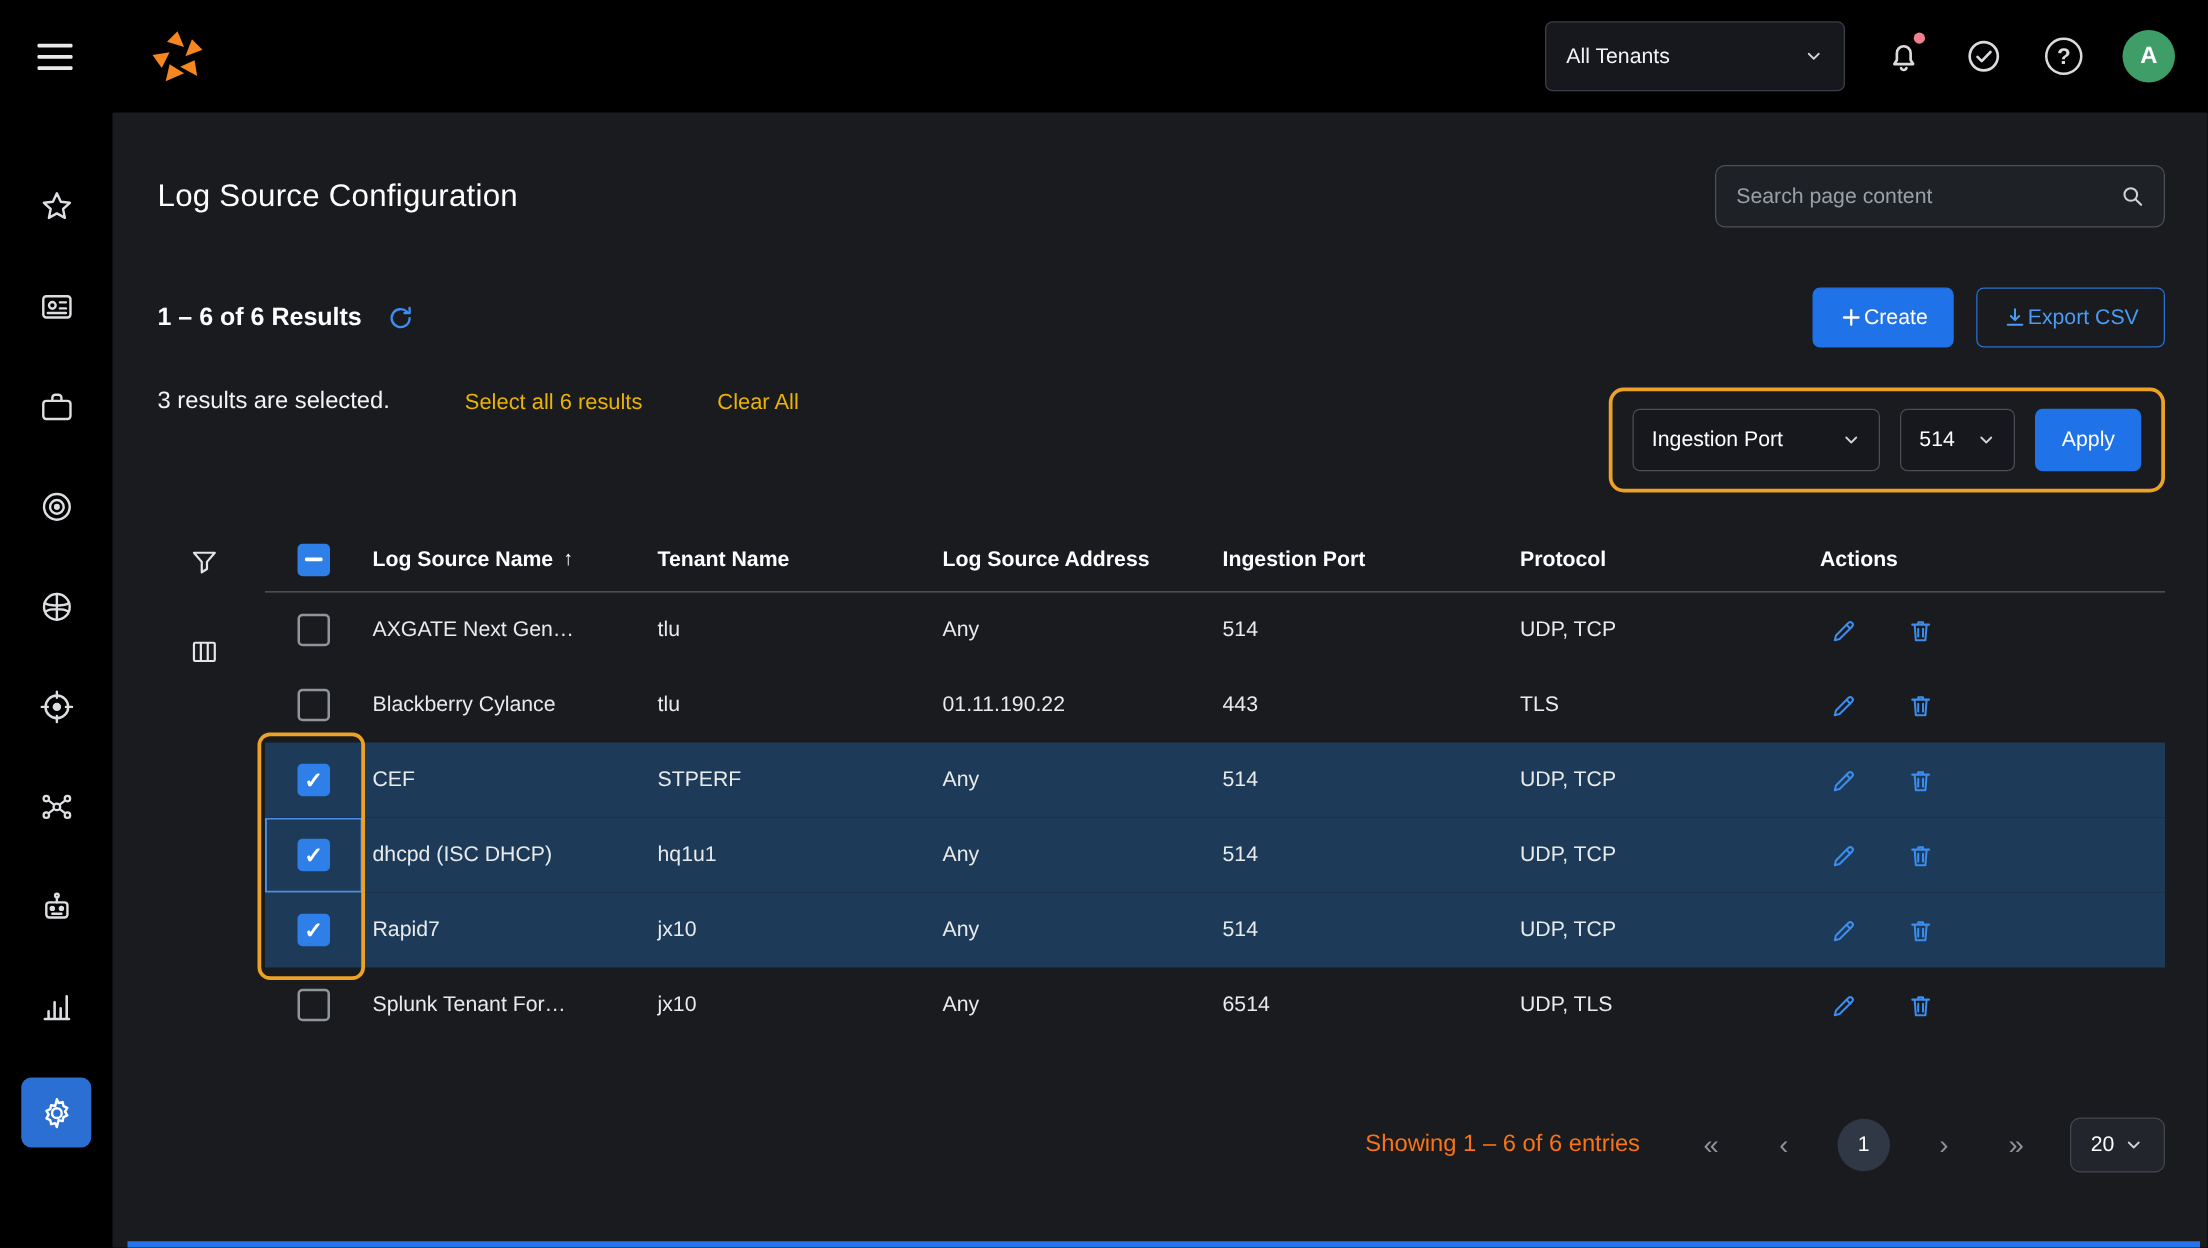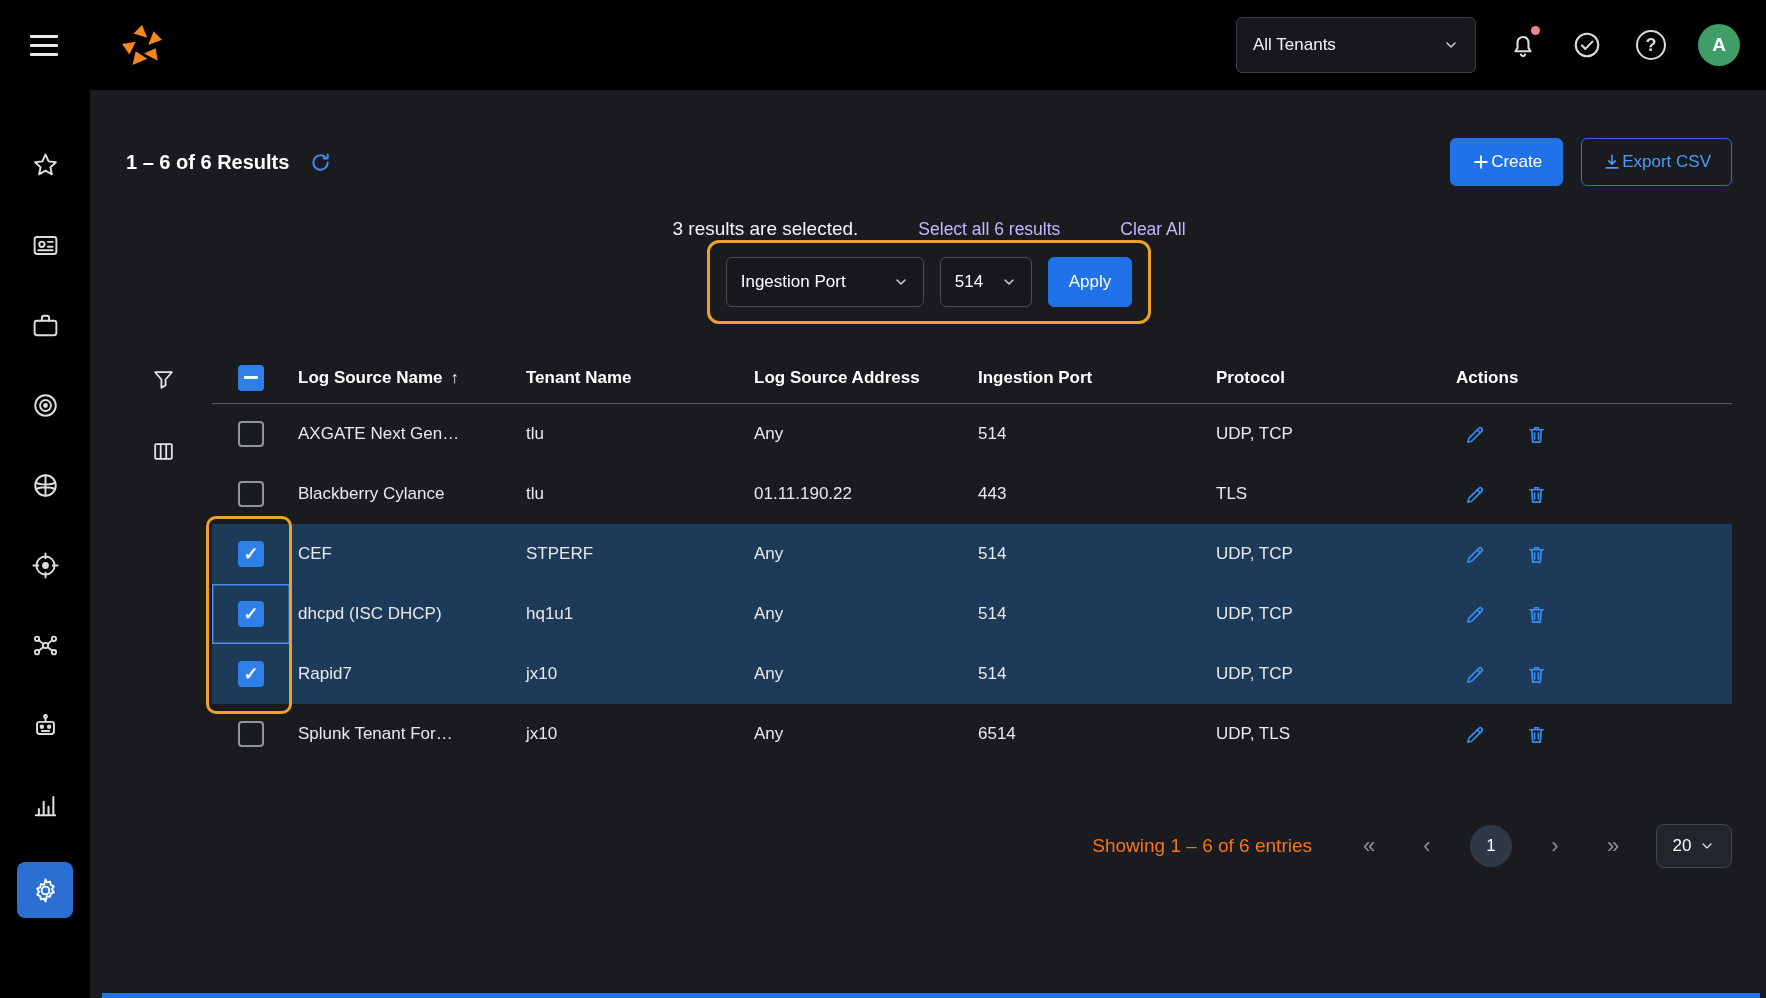--- a/index.html
+++ b/index.html
@@ -46,24 +46,24 @@
   .results-text { color:#fff; font-size:20px; font-weight:600; }
   .refresh-btn { background:none; border:none; color:#3f8cf3; cursor:pointer; display:flex; }
   .refresh-btn svg { width:23px; height:23px; }
   .btn-group { display:flex; gap:18px; }
   .btn { height:48px; border-radius:6px; font-size:17px; font-family:"Liberation Sans", sans-serif; display:flex; align-items:center; 
          padding:0 20px; cursor:pointer; }
   .btn svg { width:20px; height:20px; }
   .btn-primary { background:#1f72e8; border:1px solid #1f72e8; color:#fff; }
   .btn-outline { background:transparent; border:1px solid #2e6fd0; color:#4a9bf5; }
 
-  .selection-row { display:flex; justify-content:space-between; align-items:center; margin-top:32px;flex-direction:column; }
+  .selection-row { display:flex; justify-content:space-between; align-items:flex-start; margin-top:32px; }
   .selection-left { display:flex; align-items:center; gap:60px; }
   .selection-text { color:#f2f3f5; font-size:19px; }
-  .link { color:#c4b5fd; font-size:17.5px; cursor:pointer; text-decoration:none; background:none; border:none; font-family:"Liberation Sans", sans-serif; }
+  .link { color:#eab308; font-size:17.5px; cursor:pointer; text-decoration:none; background:none; border:none; font-family:"Liberation Sans", sans-serif; }
   .bulk-wrap { border:3px solid #eba227; border-radius:12px; padding:14px 16px; display:flex; align-items:center; gap:16px; }
   .select { height:50px; background:#16181d; border:1px solid #4a4d53; border-radius:6px; display:flex; align-items:center;
             padding:0 14px; gap:12px; color:#fff; font-size:17px; cursor:pointer; }
   .select .chev { margin-left:auto; }
   .select-field { width:198px; }
   .select-value { width:92px; }
   .chev { width:16px; height:16px; color:#cfd2d6; flex:none; }
 
   
   .table-zone { display:flex; margin-top:28px; }
@@ -220,20 +220,30 @@
   <div class="side-item active">
     <svg viewBox="0 0 24 24" fill="none" stroke="currentColor" stroke-width="1.6" stroke-linejoin="round">
         <circle cx="12" cy="12" r="3.2"></circle>
         <path d="M12 2.8l1.1 2.5 2.7-.6.6 2.7 2.5 1.1-1.5 2.5 1.5 2.5-2.5 1.1-.6 2.7-2.7-.6L12 21.2l-1.1-2.5-2.7.6-.6-2.7-2.5-1.1 1.5-2.5-1.5-2.5 2.5-1.1.6-2.7 2.7.6z"></path>
       </svg>
   </div>
 </aside>
 
 <main class="content">
 
+  <div class="title-row">
+    <h1 class="page-title">Log Source Configuration</h1>
+    <div class="search-box">
+      <input type="text" placeholder="Search page content" style="">
+      <svg viewBox="0 0 24 24" fill="none" stroke="currentColor" stroke-width="1.8" stroke-linecap="round">
+          <circle cx="10.5" cy="10.5" r="5.5"></circle>
+          <path d="M14.8 14.8L19.5 19.5"></path>
+        </svg>
+    </div>
+  </div>
 
   <div class="results-row">
     <div class="results-left">
       <span class="results-text">1 – 6 of 6 Results</span>
       <button class="refresh-btn">
         <svg viewBox="0 0 24 24" fill="none" stroke="currentColor" stroke-width="2" stroke-linecap="round" stroke-linejoin="round">
             <path d="M19.5 12a7.5 7.5 0 11-2.2-5.3"></path>
             <path d="M19.5 3.5v4.3h-4.3"></path>
           </svg>
       </button>

